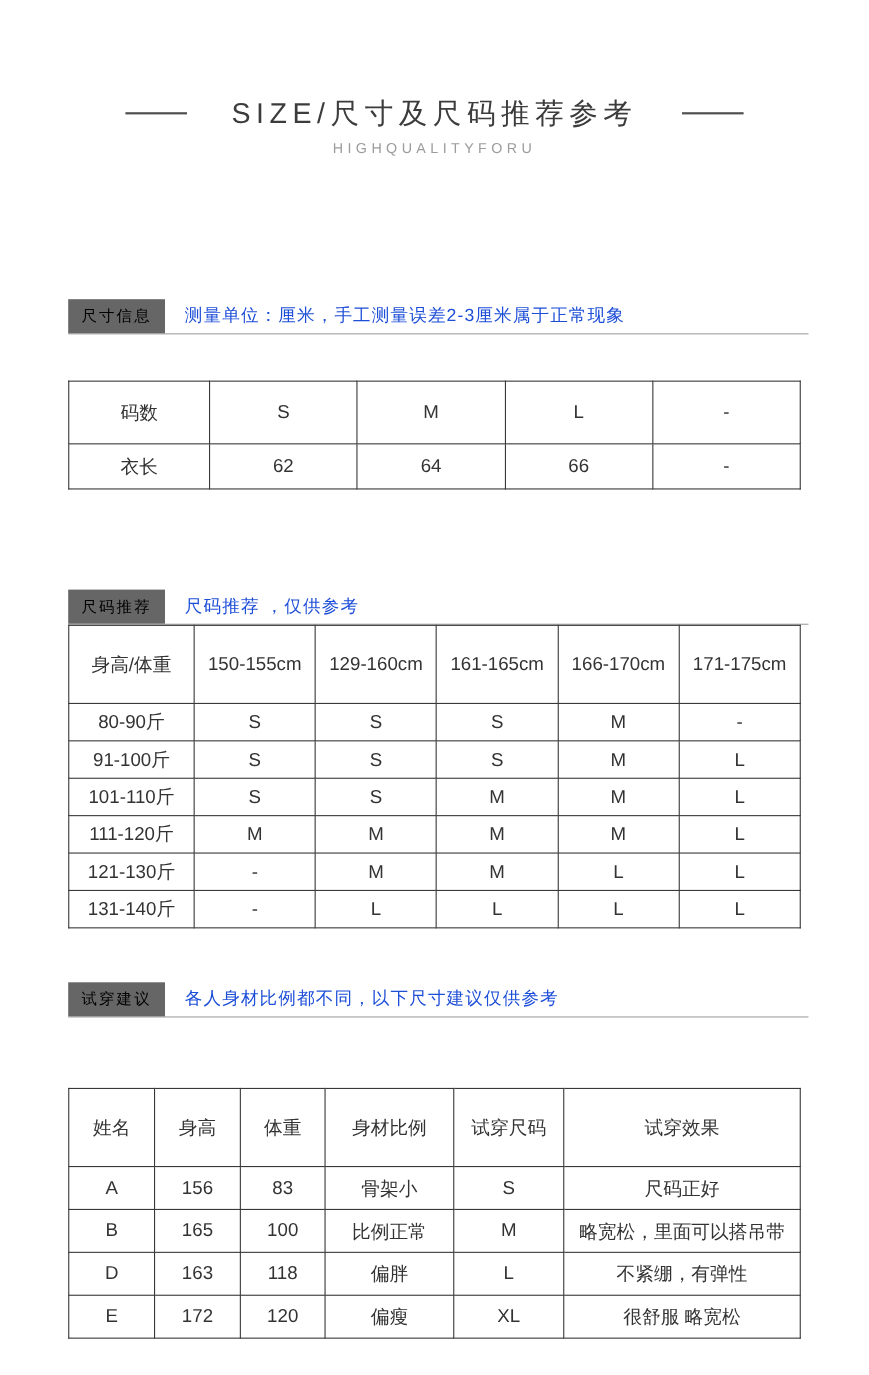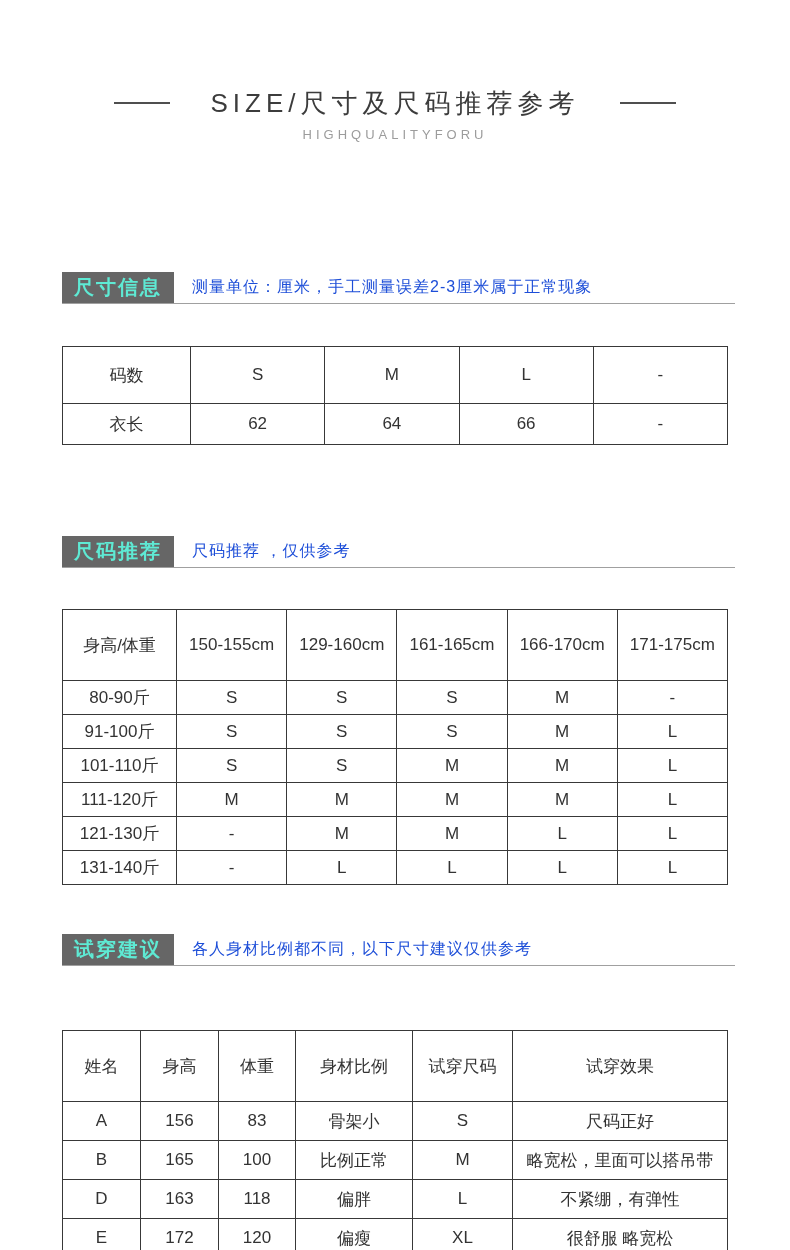--- a/index.html
+++ b/index.html
@@ -17,37 +17,37 @@
     font-family:"Liberation Sans","DejaVu Sans",sans-serif;
     color:var(--text);
   }
   
   .title-row{display:flex;align-items:center;justify-content:center;padding-top:88px;gap:40px;}
   .dash{width:56px;height:2px;background:var(--dash);}
   .page-title{font-size:26px;letter-spacing:5px;font-weight:400;color:#3c3c3c;line-height:30px;}
   .subtitle{margin-top:10px;text-align:center;font-size:13px;letter-spacing:4px;color:var(--subtitle);line-height:14px;}
   
   .section{margin-left:62px;width:673px;border-bottom:1px solid var(--underline);display:flex;align-items:stretch;}
-  .section-label{background:var(--section-label-bg);color:#5eead4;font-size:20px;letter-spacing:2px;padding:5px 12px;line-height:21px;font-weight:bold;}
+  .section-label{background:var(--section-label-bg);color:#000000;font-size:14px;letter-spacing:2px;padding:5px 12px;line-height:21px;}
   .section-note{align-self:center;margin-left:18px;font-size:16px;letter-spacing:1px;color:#1d4ed8;font-weight:500;}
   .section.s1{margin-top:130px;}
   .section.s2{margin-top:91px;}
   .section.s3{margin-top:49px;}
   
   table.t{border-collapse:collapse;table-layout:fixed;margin-left:62px;width:666px;text-align:center;}
   table.t th,table.t td{
     border:1px solid var(--table-border);
     font-weight:400;font-size:17px;color:#333333;
     padding:0 4px;vertical-align:middle;
   }
   .t1{margin-top:42px;}
   .t1 thead tr{height:57px;}
   .t1 tbody tr{height:41px;}
   .t1 th:nth-child(1){width:128px;text-align:center;}
-  .t2{margin-top:41px;}
+  .t2{}
   .t2 thead tr{height:71px;}
   .t2 tbody tr{height:34px;}
   .t2 th:nth-child(1){width:114px;}
   .t2 th,.t2 td{font-size:16px;}
   .t3{margin-top:64px;}
   .t3 thead tr{height:71px;}
   .t3 tbody tr{height:39px;}
   .t3 th:nth-child(1){width:78px;}
   .t3 th:nth-child(2){width:78px;}
   .t3 th:nth-child(3){width:77px;}

